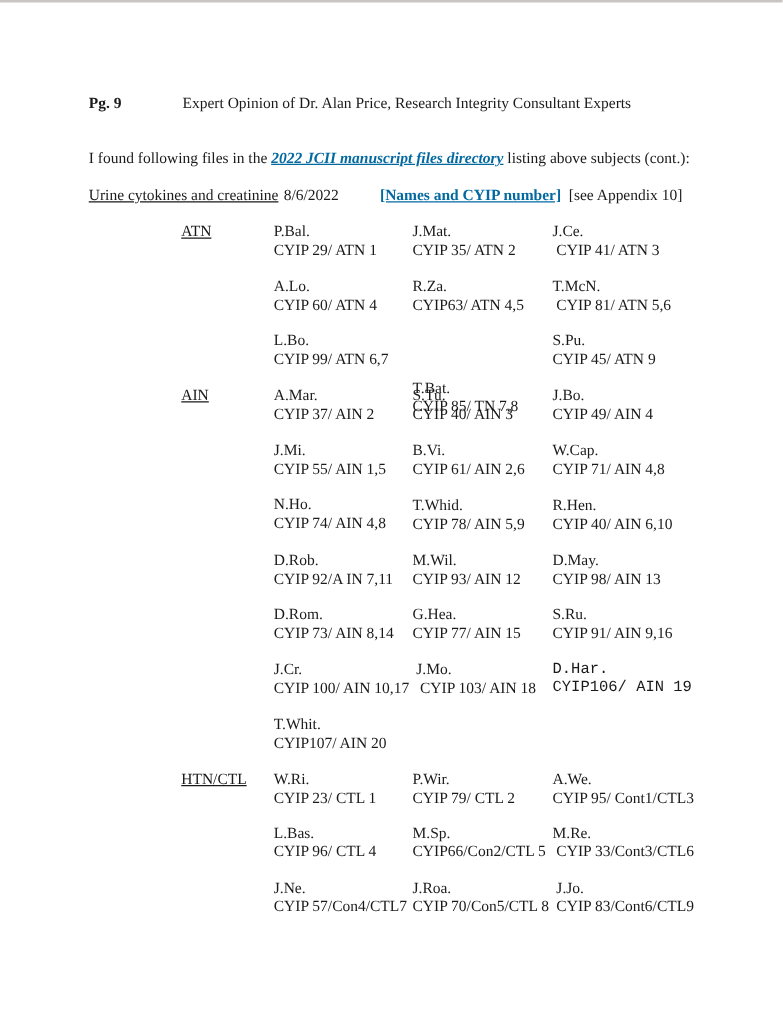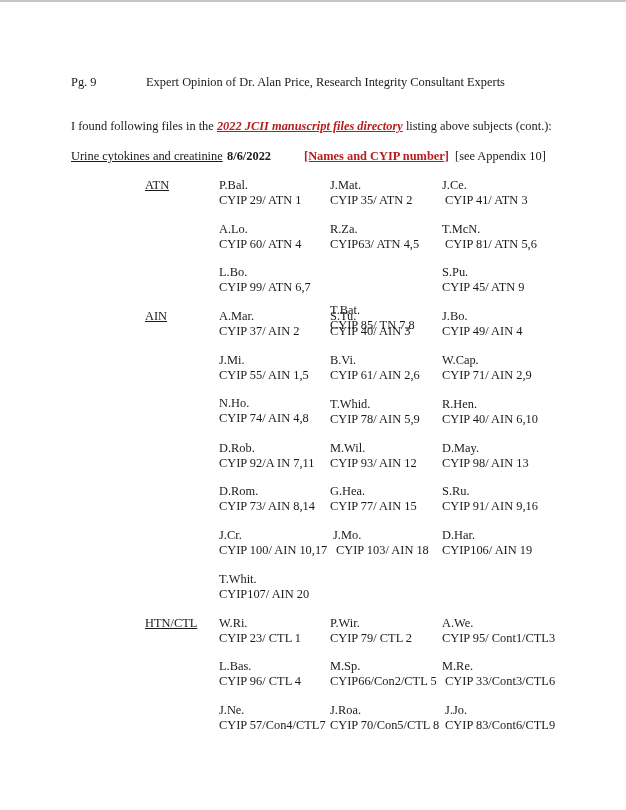--- a/index.html
+++ b/index.html
@@ -1,39 +1,39 @@
 <!DOCTYPE html>
 <html><head>
 <meta charset="utf-8">
 <style>
   html, body { margin: 0; padding: 0; background: #ffffff; }
   body { width: 626px; height: 810px; position: relative; overflow: hidden;
          font-family: "Liberation Serif", serif; color: #1a1a1a; font-size: 12.4px; }
   .topline { position: absolute; left: 0; top: 0; width: 626px; height: 2px; background: #c9c5c2; }
   .abs { position: absolute; white-space: nowrap; line-height: 15px; }
   .u { text-decoration: underline; }
-  .link { color: #b91c1c; font-weight: bold; text-decoration: underline; }
+  .link { color: #0369a1; font-weight: bold; text-decoration: underline; }
   .italic { font-style: italic; }
   .entry { position: absolute; white-space: nowrap; line-height: 15px; }
   .entry span { display: block; }
 </style>
 </head>
 <body>
 
 <div class="topline"></div>
 
-<div class="abs" style="left:71px; top:75px;">Pg. 9</div>
+<div class="abs" style="left:71px; top:75px;font-weight:bold;">Pg. 9</div>
 <div class="abs" style="left:146px; top:75px;text-align:right;">Expert Opinion of Dr. Alan Price, Research Integrity Consultant Experts</div>
 
 <div class="abs" style="left:71px; top:119px;">
   <span>I found following files in the </span><span class="link italic">2022 JCII manuscript files directory</span><span> listing above subjects (cont.):</span>
 </div>
 
 <div class="abs u" style="left:71px; top:149px;">Urine cytokines and creatinine</div>
-<div class="abs" style="left:227px; top:149px;font-weight:bold;">8/6/2022</div>
+<div class="abs" style="left:227px; top:149px;">8/6/2022</div>
 <div class="abs link" style="left:304px; top:149px;">[Names and CYIP number]</div>
 <div class="abs" style="left:455px; top:149px;">[see Appendix 10]</div>
 
 <div class="abs u" style="left:145px; top:178px;">ATN</div>
 <div class="abs u" style="left:145px; top:309px;">AIN</div>
 <div class="abs u" style="left:145px; top:616px;">HTN/CTL</div>
 
 <div class="entry" style="left:219px; top:178px;">
     <span>P.Bal.</span>
     <span>CYIP 29/ ATN 1</span>
@@ -89,21 +89,21 @@
 <div class="entry" style="left:219px; top:353px;">
     <span>J.Mi.</span>
     <span>CYIP 55/ AIN 1,5</span>
   </div>
 <div class="entry" style="left:330px; top:353px;">
     <span>B.Vi.</span>
     <span>CYIP 61/ AIN 2,6</span>
   </div>
 <div class="entry" style="left:442px; top:353px;">
     <span>W.Cap.</span>
-    <span>CYIP 71/ AIN 2,9</span>
+    <span>CYIP 71/ AIN 4,8</span>
   </div>
 
 <div class="entry" style="left:219px; top:396px;">
     <span>N.Ho.</span>
     <span>CYIP 74/ AIN 4,8</span>
   </div>
 <div class="entry" style="left:330px; top:397px;">
     <span>T.Whid.</span>
     <span>CYIP 78/ AIN 5,9</span>
   </div>
@@ -139,21 +139,21 @@
   </div>
 
 <div class="entry" style="left:219px; top:528px;">
     <span>J.Cr.</span>
     <span>CYIP 100/ AIN 10,17</span>
   </div>
 <div class="entry" style="left:333px; top:528px;">
     <span> J.Mo.</span>
     <span style="margin-left:3px">CYIP 103/ AIN 18</span>
   </div>
-<div class="entry" style="left:442px; top:528px;">
+<div class="entry" style="left:442px; top:528px;font-family:Liberation Mono, monospace;">
     <span>D.Har.</span>
     <span>CYIP106/ AIN 19</span>
   </div>
 
 <div class="entry" style="left:219px; top:572px;">
     <span>T.Whit.</span>
     <span>CYIP107/ AIN 20</span>
   </div>
 
 <div class="entry" style="left:219px; top:616px;">

